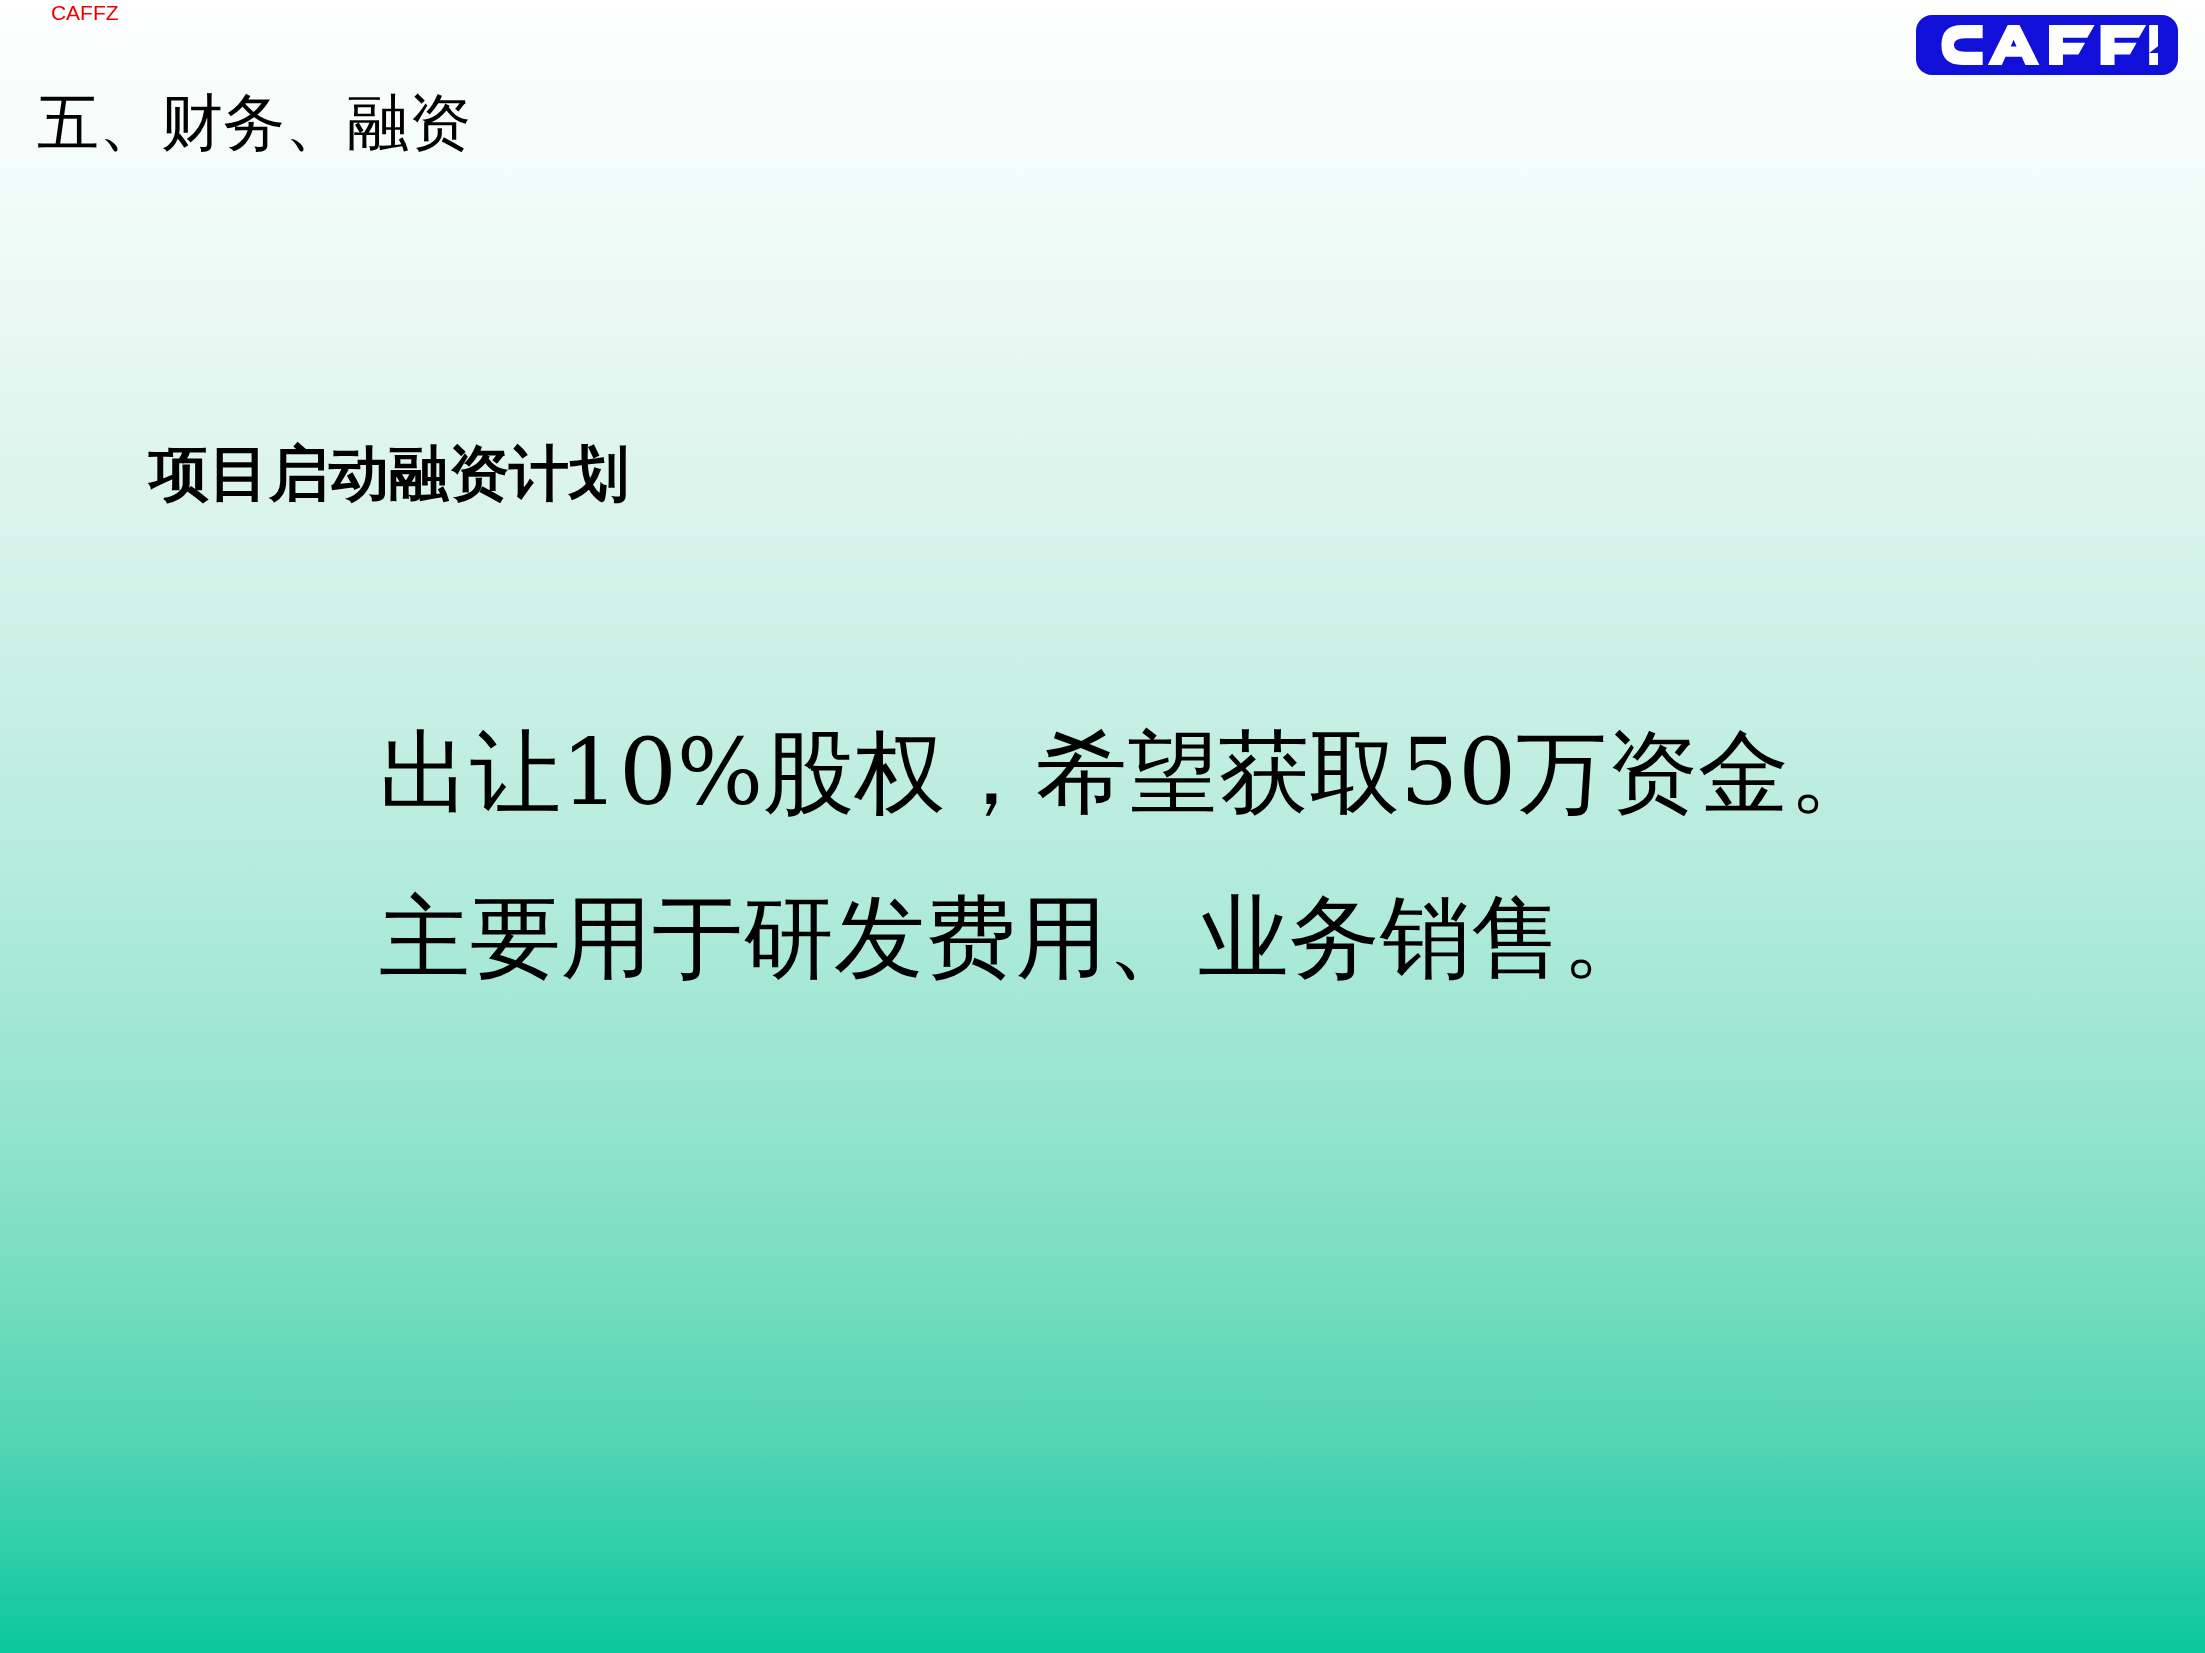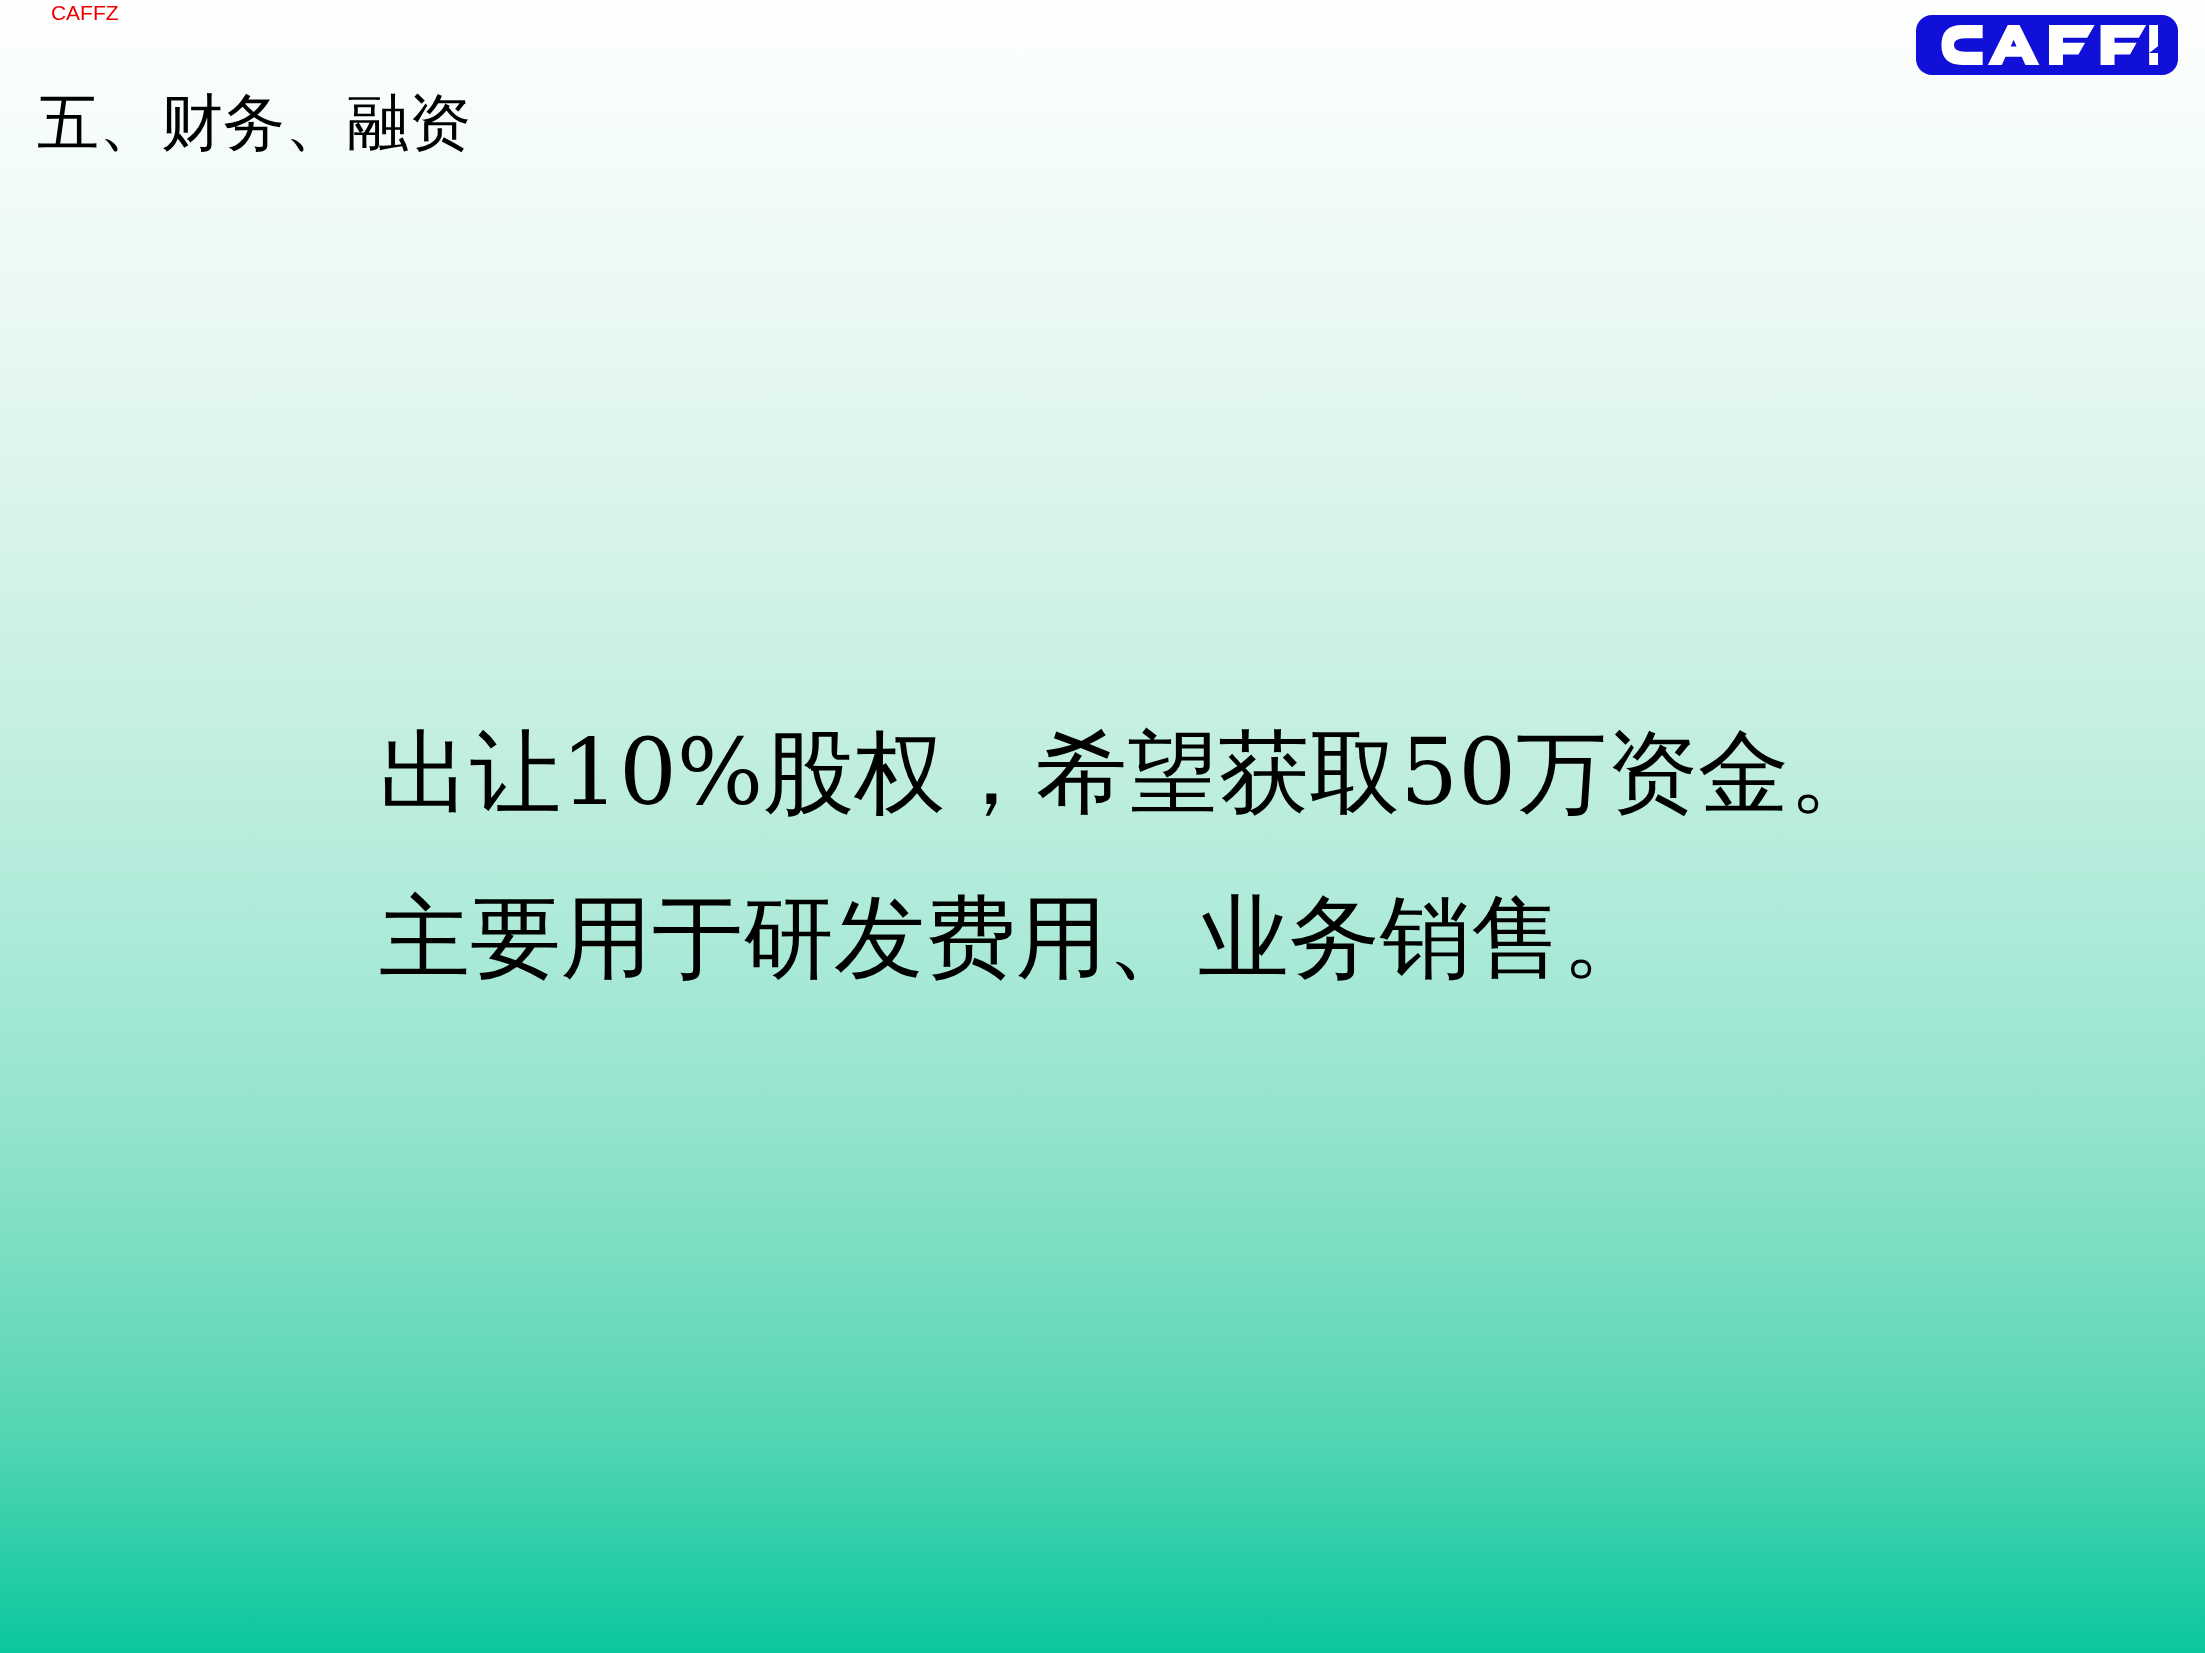--- a/index.html
+++ b/index.html
@@ -126,20 +126,21 @@
 
         <path d="M152 4 L214 4 L204 21 L171 21 L171 28 L201 28 L192 44 L171 44 L171 58 L152 58 Z"></path>
 
         <path d="M222 4 L284 4 L274 21 L241 21 L241 28 L271 28 L262 44 L241 44 L241 58 L222 58 Z"></path>
 
         <path d="M288 4 L300 4 L300 20 L316 20 L288 42 L300 42 L300 58 L288 58 Z"></path>
       </g>
     </svg>
   </div>
 
+  <h2 id="subtitle">项目启动融资计划</h2>
 
   <div id="body-block">
     <div class="body-line">出让10%股权，希望获取50万资金。</div>
     <div class="body-line">主要用于研发费用、业务销售。</div>
   </div>
 
 </div>
 
 
 </body></html>

